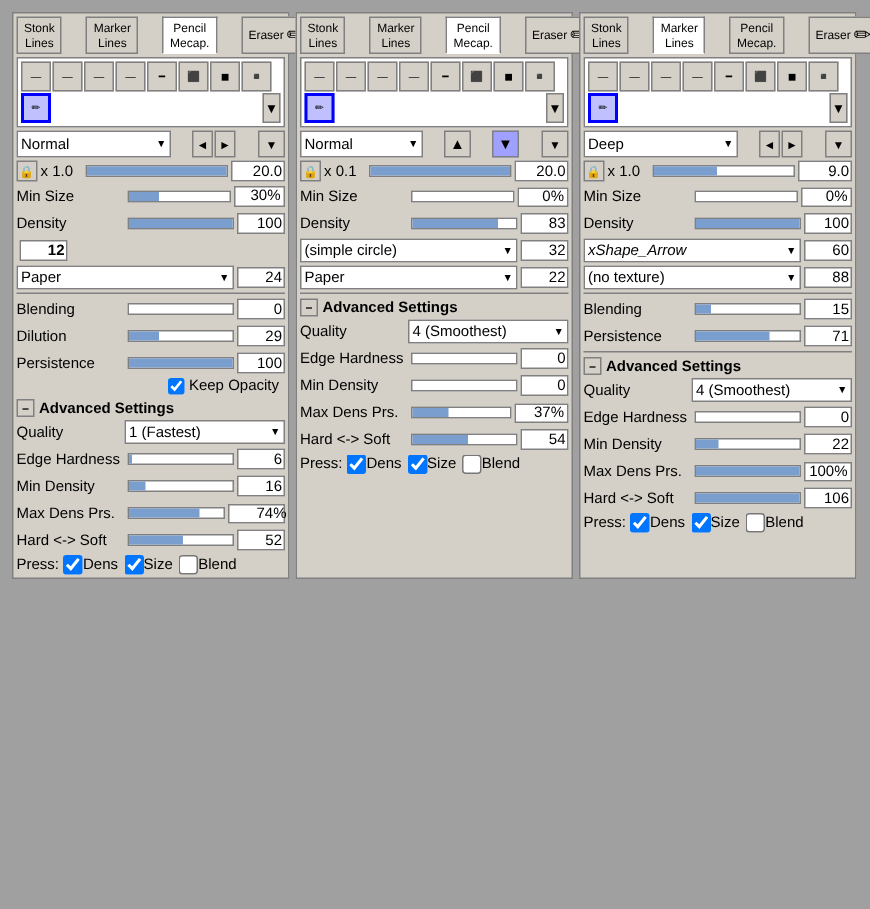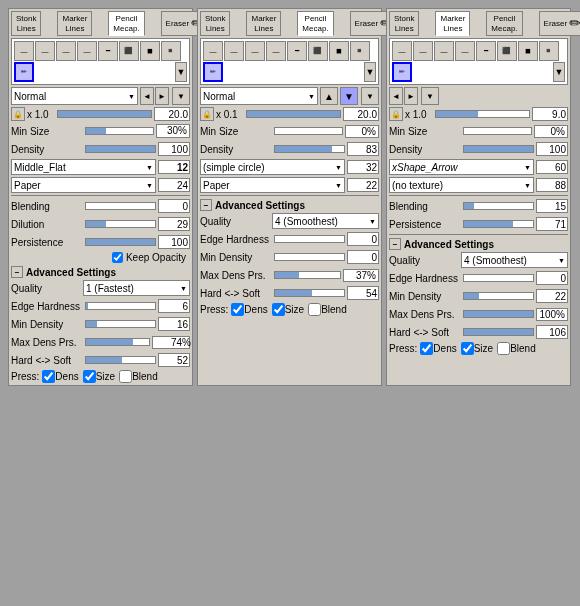--- a/index.html
+++ b/index.html
@@ -266,21 +266,21 @@
       align-items: center;
       justify-content: center;
       cursor: pointer;
       font-size: 8px;
     }
 
     .top-controls {
       display: flex;
       align-items: flex-end;
       margin-bottom: 2px;
-      gap: 2px;
+      gap: 14px;
     }
 
     .brush-shape-btn {
       width: 18px;
       height: 18px;
       border: 1px solid #808080;
       background: #d4d0c8;
       display: flex;
       align-items: center;
       justify-content: center;
@@ -346,23 +346,20 @@
 
   <div class="row">
     <span class="row-label">Density</span>
     <div class="slider-track">
       <div class="slider-fill" style="width:100%;"></div>
     </div>
     <input class="val-input" value="100" style="">
   </div>
 
   <div class="row">
-    <div class="dropdown" style="flex:1;">
-      <span class="dropdown-text">Middle_Flat</span>
-    </div>
     <input class="val-input" value="12" style="margin-left: 2px; font-weight: bold;">
   </div>
 
   <div class="row">
     <div class="dropdown" style="flex:1;">
       <span class="dropdown-text">Paper</span>
     </div>
     <input class="val-input" value="24" style="margin-left: 2px;">
   </div>
 
@@ -594,20 +591,23 @@
     <div class="brush-icon">—</div>
     <div class="brush-icon">━</div>
     <div class="brush-icon">⬛</div>
     <div class="brush-icon">◼</div>
     <div class="brush-icon">◾</div>
     <div class="brush-icon active">✏</div>
     <div class="brush-icon" style="margin-left:auto; width:12px; background:#d4d0c8; font-size:9px;">▼</div>
   </div>
 
   <div class="top-controls">
+    <div class="preset-dropdown">
+      <span class="dropdown-text">Deep</span>
+    </div>
     <div class="nav-arrows">
       <div class="arrow-btn">◄</div>
       <div class="arrow-btn">►</div>
     </div>
     <div class="small-btn">▼</div>
   </div>
 
   <div class="size-row">
     <div class="size-lock">🔒</div>
     <span class="multiplier-label">x 1.0</span>

